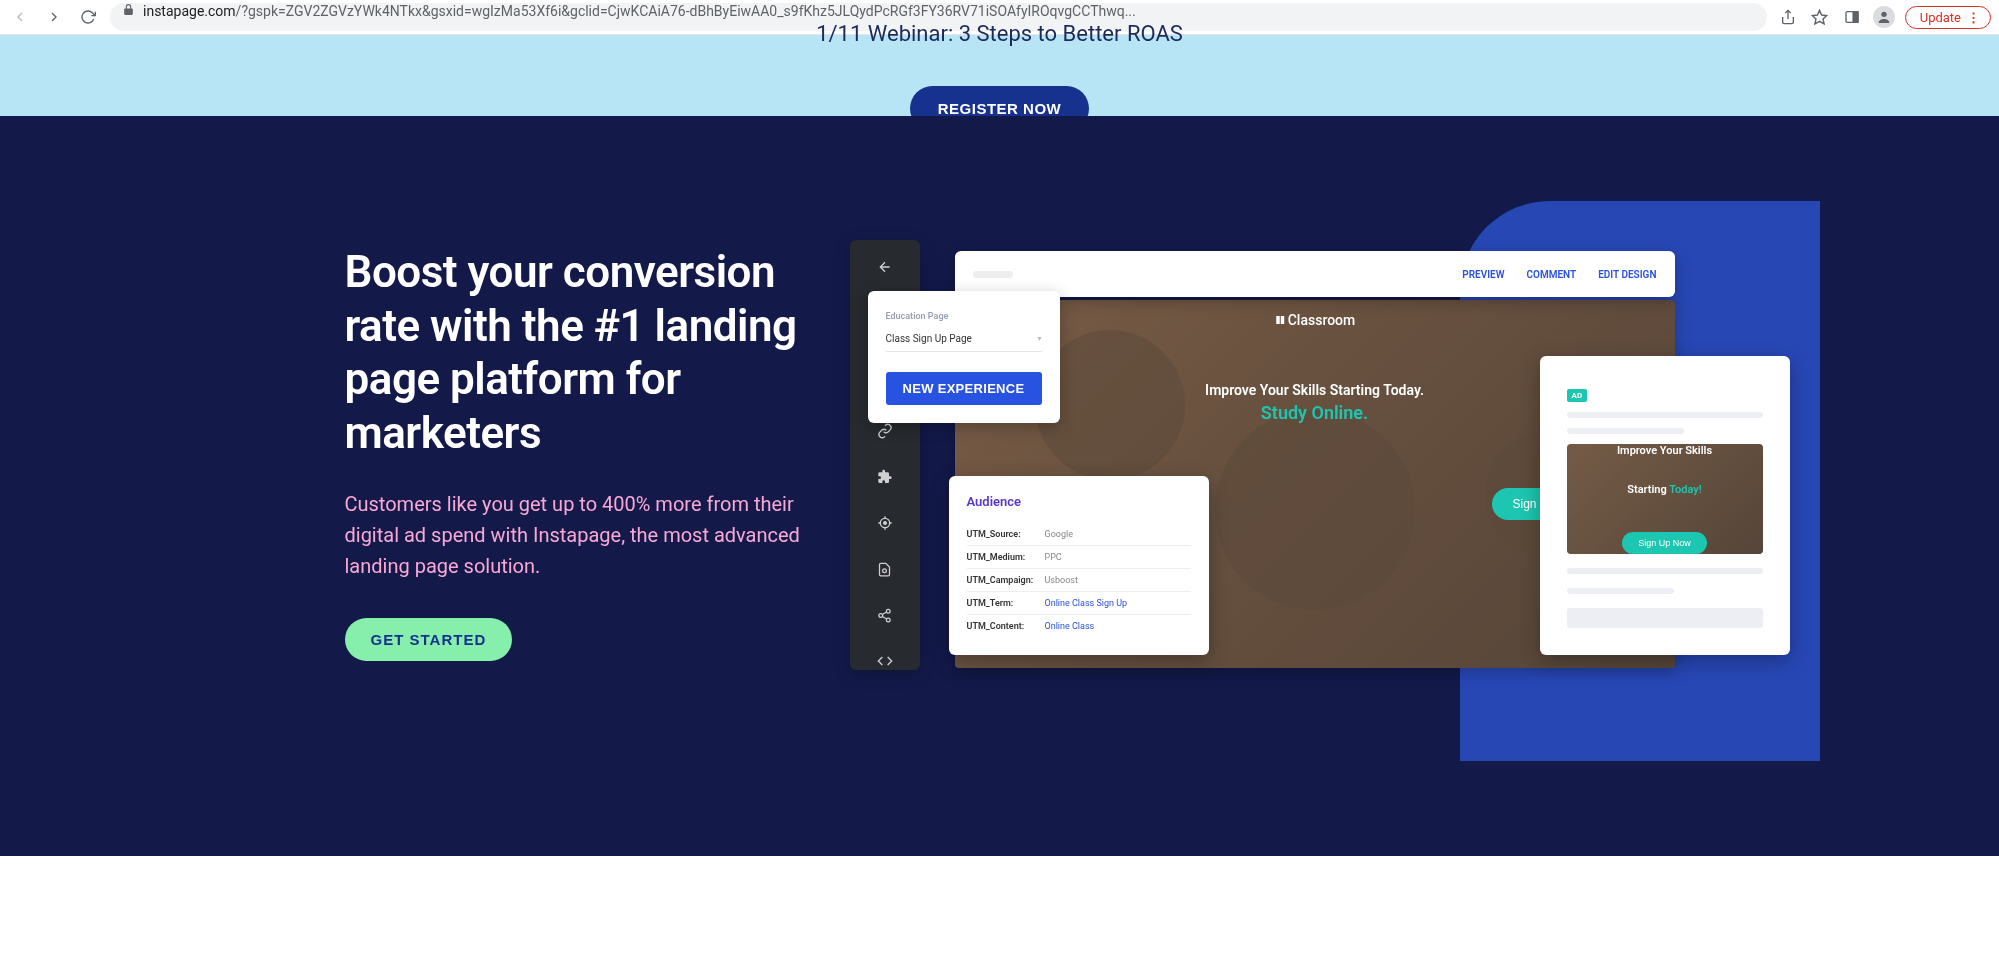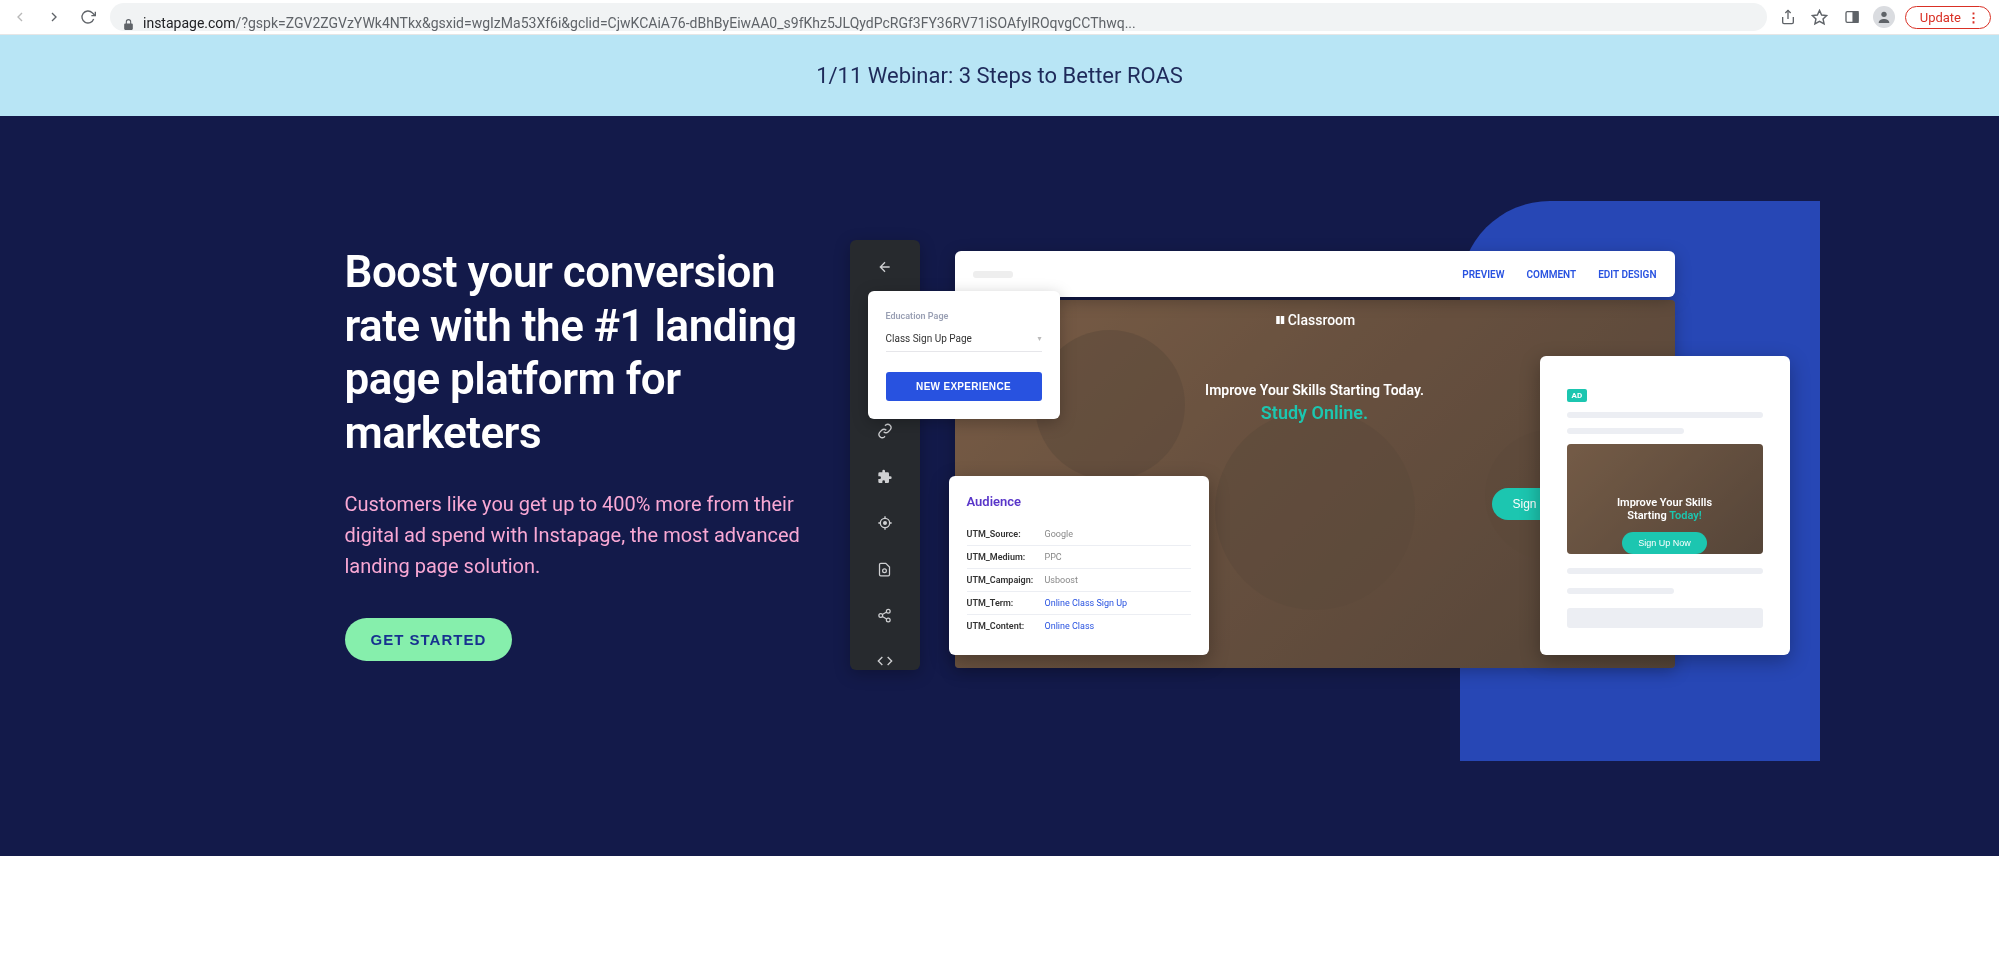--- a/index.html
+++ b/index.html
@@ -2,21 +2,21 @@
 <html><head>
 <meta charset="utf-8">
 <style>
   * { box-sizing: border-box; margin: 0; padding: 0; }
   body { font-family: -apple-system, BlinkMacSystemFont, "Segoe UI", Roboto, sans-serif; background:#fff; }
 
   
   .browser-bar{height:35px;background:#fff;display:flex;align-items:center;padding:0 8px;gap:10px;border-bottom:1px solid #e6e6e6;}
   .nav-btn{width:24px;height:24px;display:flex;align-items:center;justify-content:center;color:#5f6368;cursor:pointer;}
   .nav-btn.disabled{color:#b8b8b8;}
-  .url-bar{flex:1;height:28px;background:#f1f3f4;border-radius:14px;display:flex;align-items:flex-end;padding:0 12px;gap:8px;color:#202124;font-size:14px;overflow:hidden;}
+  .url-bar{flex:1;height:28px;background:#f1f3f4;border-radius:14px;display:flex;align-items:flex-start;padding:0 12px;gap:8px;color:#202124;font-size:14px;overflow:hidden;}
   .lock{color:#5f6368;}
   .url-text{white-space:nowrap;overflow:hidden;text-overflow:ellipsis;flex:1;font-size:14px;}
   .domain-part{color:#202124;}
   .path-part{color:#5f6368;}
   .chrome-icon{width:22px;height:22px;display:flex;align-items:center;justify-content:center;color:#5f6368;cursor:pointer;}
   .avatar{width:22px;height:22px;border-radius:50%;background:#dadce0;display:flex;align-items:center;justify-content:center;}
   .update-btn{border:1.5px solid #d93025;color:#d93025;border-radius:16px;padding:3px 10px 3px 14px;display:flex;align-items:center;gap:6px;font-size:13px;cursor:pointer;}
   .update-dots{color:#d93025;font-weight:bold;}
 
   
@@ -53,37 +53,37 @@
   .preview-btn{position:absolute;top:188px;right:72px;background:#1cc6b0;color:#fff;border:none;border-radius:18px;padding:9px 20px;font-size:12px;font-weight:500;}
   .blob{position:absolute;border-radius:50%;background:rgba(120,95,75,.55);}
   .b1{width:150px;height:150px;left:80px;top:30px;}
   .b2{width:200px;height:200px;left:260px;top:110px;}
   .b3{width:130px;height:130px;right:60px;top:130px;}
 
   
   .card-edu{position:absolute;top:115px;left:18px;width:192px;background:#fff;border-radius:6px;box-shadow:0 4px 16px rgba(0,0,0,.25);padding:20px 18px 18px;}
   .edu-label{font-size:9px;color:#9aa0b4;font-weight:600;margin-bottom:12px;}
   .edu-select{font-size:10px;color:#333;border-bottom:1px solid #e6e6ea;padding:0 0 7px;margin-bottom:20px;display:flex;align-items:center;justify-content:space-between;}
-  .edu-btn{background:#2852e0;color:#fff;border:none;border-radius:3px;width:100%;padding:9px 0;font-size:10px;font-weight:700;letter-spacing:.3px;}
+  .edu-btn{background:#2852e0;color:#fff;border:none;border-radius:3px;width:100%;padding:9px 0;font-size:13px;font-weight:700;letter-spacing:.3px;}
 
   
   .card-aud{position:absolute;top:300px;left:99px;width:260px;background:#fff;border-radius:6px;box-shadow:0 6px 20px rgba(0,0,0,.3);padding:18px 18px 18px;}
   .aud-title{color:#5936c9;font-size:13px;font-weight:600;margin-bottom:14px;}
   .aud-row{display:flex;align-items:center;border-bottom:1px solid #eceef3;padding:6px 0;}
   .aud-row:last-child{border-bottom:none;}
   .aud-k{font-size:9px;color:#333;font-weight:600;width:78px;flex-shrink:0;}
   .aud-v{font-size:9px;color:#888;}
   .aud-v.link{color:#2852e0;}
 
   
   .card-ad{position:absolute;top:180px;right:-10px;width:250px;background:#fff;border-radius:6px;box-shadow:0 6px 20px rgba(0,0,0,.3);padding:27px;}
   .ad-badge{background:#1cc6b0;color:#fff;font-size:8px;font-weight:700;padding:2px 5px;border-radius:2px;display:inline-block;}
   .ad-skel{height:6px;background:#eceef3;border-radius:3px;margin-top:10px;}
   .ad-skel.short{width:60%;}
-  .ad-img{margin-top:10px;height:110px;border-radius:4px;background:linear-gradient(135deg,#9d7a5d,#6e5848);position:relative;overflow:hidden;display:flex;flex-direction:column;align-items:center;justify-content:flex-end;text-align:center;}
+  .ad-img{margin-top:10px;height:110px;border-radius:4px;background:linear-gradient(135deg,#9d7a5d,#6e5848);position:relative;overflow:hidden;display:flex;flex-direction:column;align-items:center;justify-content:space-between;text-align:center;}
   .ad-img-overlay{position:absolute;inset:0;background:rgba(40,35,30,.35);}
   .adimg-t1{position:relative;color:#fff;font-size:11px;font-weight:600;}
   .adimg-t2{position:relative;color:#fff;font-size:11px;font-weight:600;}
   .adimg-t2 .hl{color:#1cc6b0;}
   .adimg-btn{position:relative;margin-top:10px;background:#1cc6b0;color:#fff;border:none;border-radius:14px;padding:6px 16px;font-size:9px;font-weight:500;}
   .ad-skel2{height:6px;background:#eceef3;border-radius:3px;margin-top:14px;}
   .ad-skel2.short{width:55%;}
   .ad-skel-row{height:20px;background:#eceef3;border-radius:3px;margin-top:14px;}
 
   svg{display:block;}
@@ -144,20 +144,21 @@
       </svg>
   </div>
   <div class="update-btn">
     <span>Update</span>
     <span class="update-dots">⋮</span>
   </div>
 </div>
 
 <div class="announce">
   <div class="announce-text">1/11 Webinar: 3 Steps to Better ROAS</div>
+  <button class="register-btn">REGISTER NOW</button>
 </div>
 
 <div class="hero">
   <div class="hero-inner">
     <div class="hero-left">
       <h1 class="hero-title">Boost your conversion rate with the #1 landing page platform for marketers</h1>
       <p class="hero-sub">Customers like you get up to 400% more from their digital ad spend with Instapage, the most advanced landing page solution.</p>
       <button class="cta-btn">GET STARTED</button>
     </div>
 

